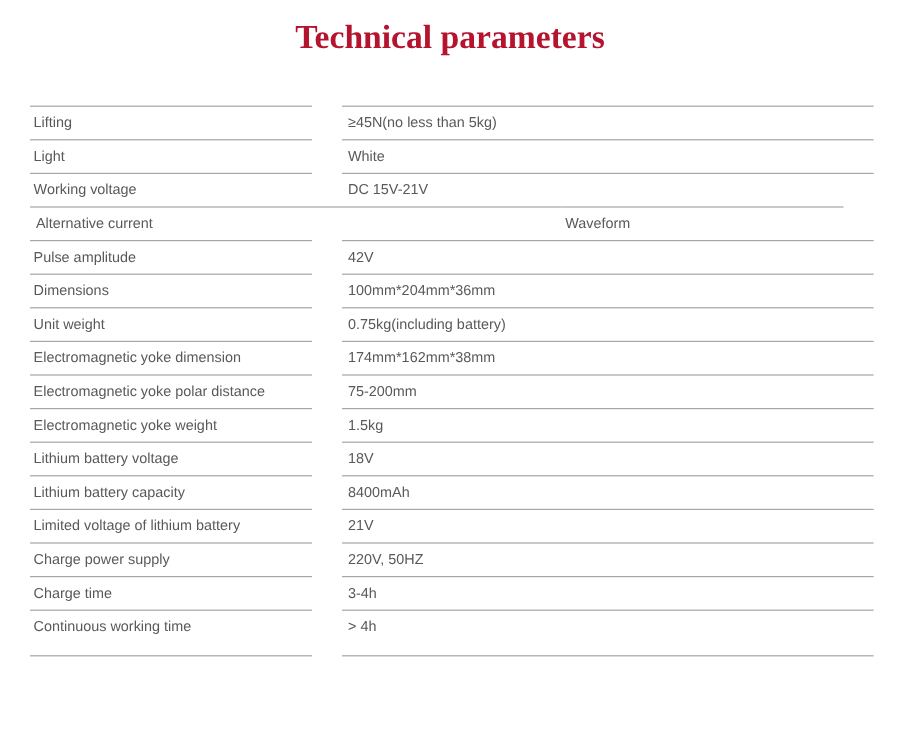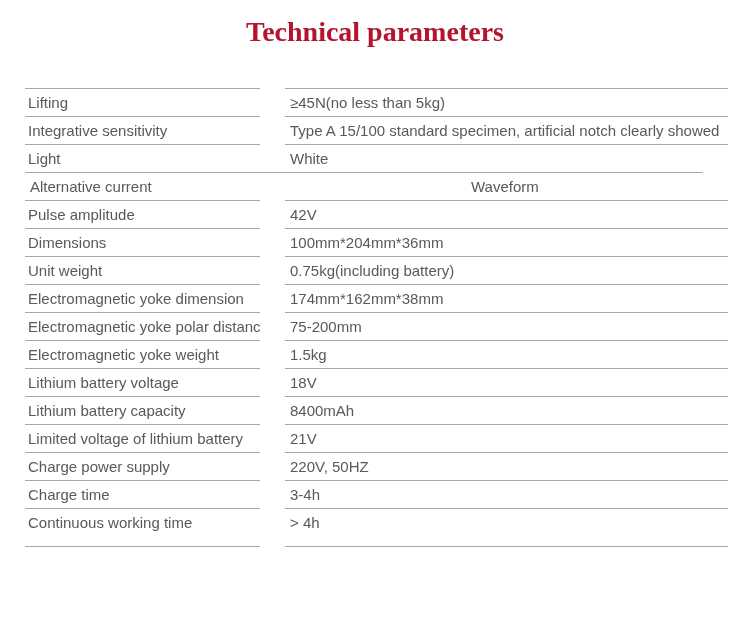--- a/index.html
+++ b/index.html
@@ -28,21 +28,21 @@
   .spec-table{
     position:absolute;
     top:88px;left:25px;
     width:703px;
   }
   .row{display:flex;}
   .cell{
     border-top:1px solid var(--border-color);
     height:28px;
     line-height:27px;
-    font-size:15px;
+    font-size:12px;
     color:var(--text-color);
     white-space:nowrap;
     overflow:hidden;
   }
   .cell.label{
     width:235px;
     padding-left:3px;
     margin-right:25px;
   }
   .cell.value{
@@ -59,26 +59,26 @@
 
 <div class="page">
   <h1 class="page-title">Technical parameters</h1>
 
   <div class="spec-table">
       <div class="row">
         <div class="cell label">Lifting</div>
         <div class="cell value">≥45N(no less than 5kg)</div>
       </div>
       <div class="row">
-        <div class="cell label">Integrative sensitivity</div>
-        <div class="cell value">Type A 15/100 standard specimen, artificial notch clearly showed</div>
+        <div class="cell label">Light</div>
+        <div class="cell value">White</div>
       </div>
       <div class="row">
-        <div class="cell label">Light</div>
-        <div class="cell value">White</div>
+        <div class="cell label">Working voltage</div>
+        <div class="cell value">DC 15V-21V</div>
       </div>
       <div class="row">
         <div class="cell value">Alternative current</div>
         <div class="cell label">Waveform</div>
       </div>
       <div class="row">
         <div class="cell label">Pulse amplitude</div>
         <div class="cell value">42V</div>
       </div>
       <div class="row">

